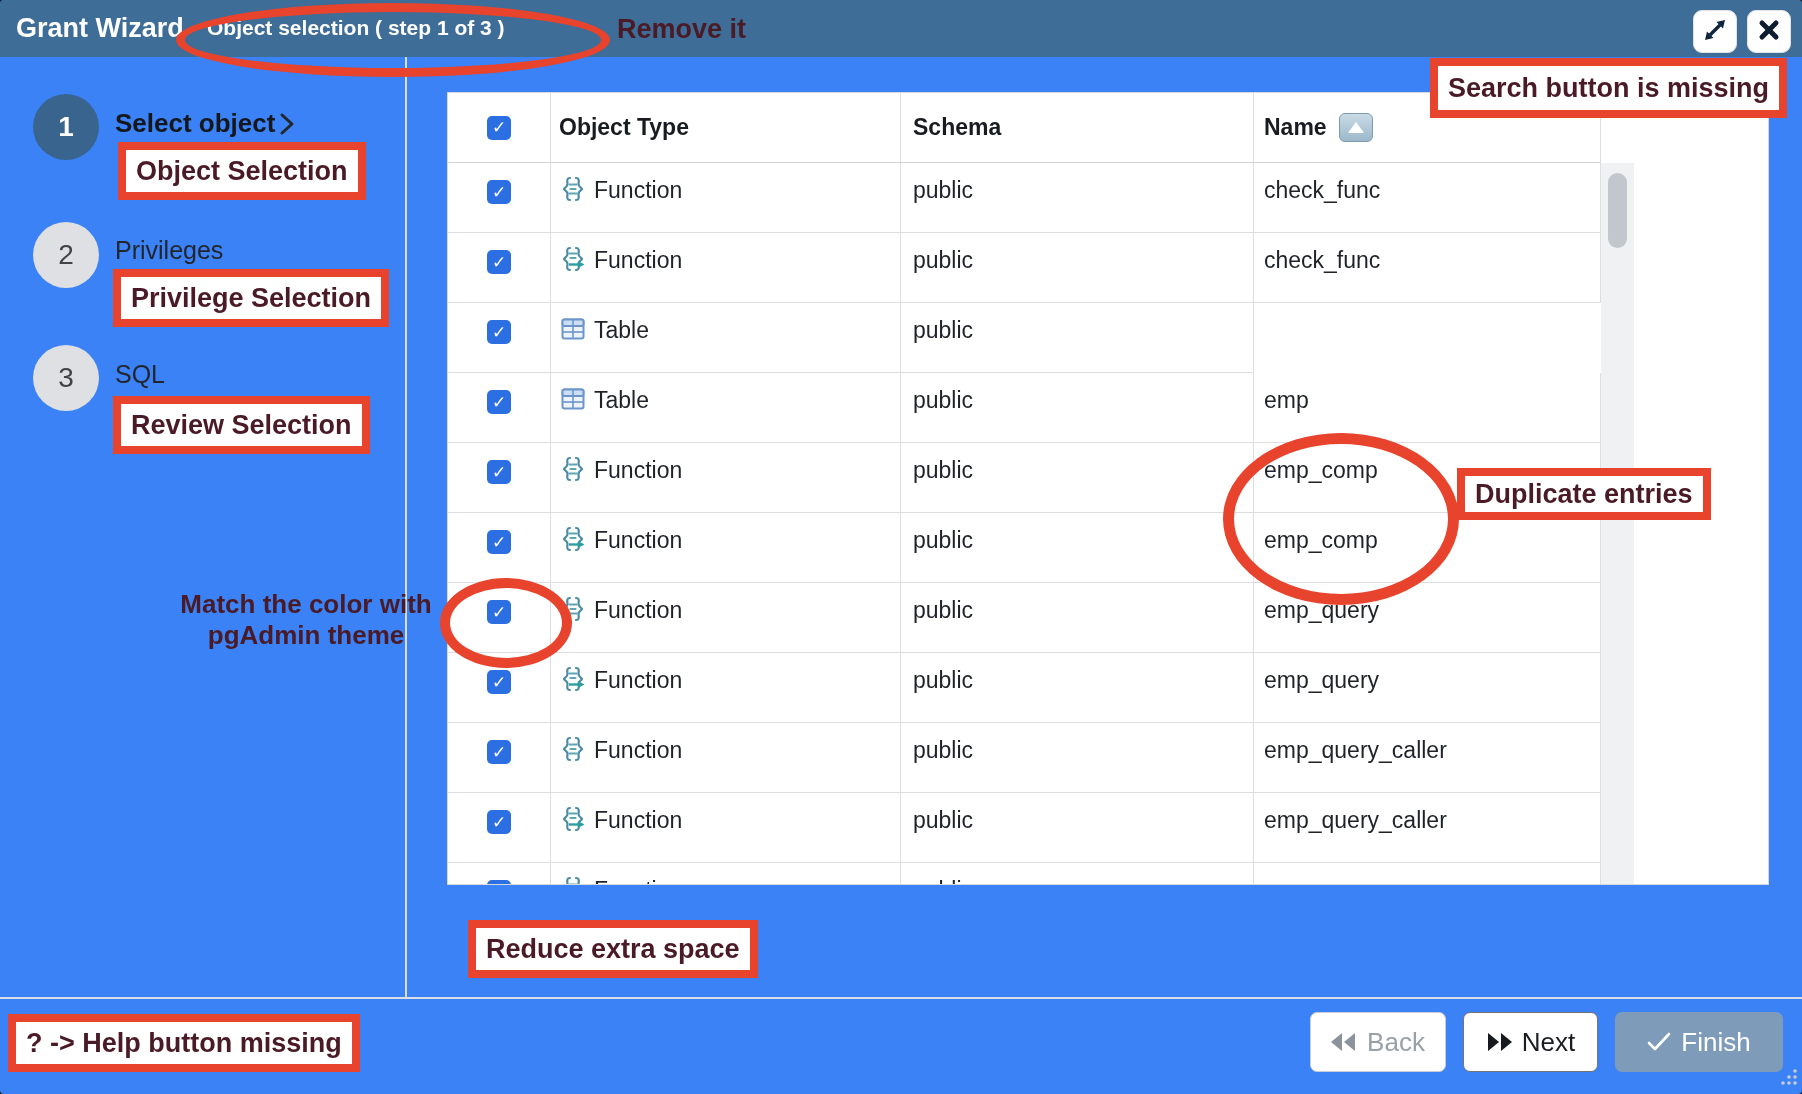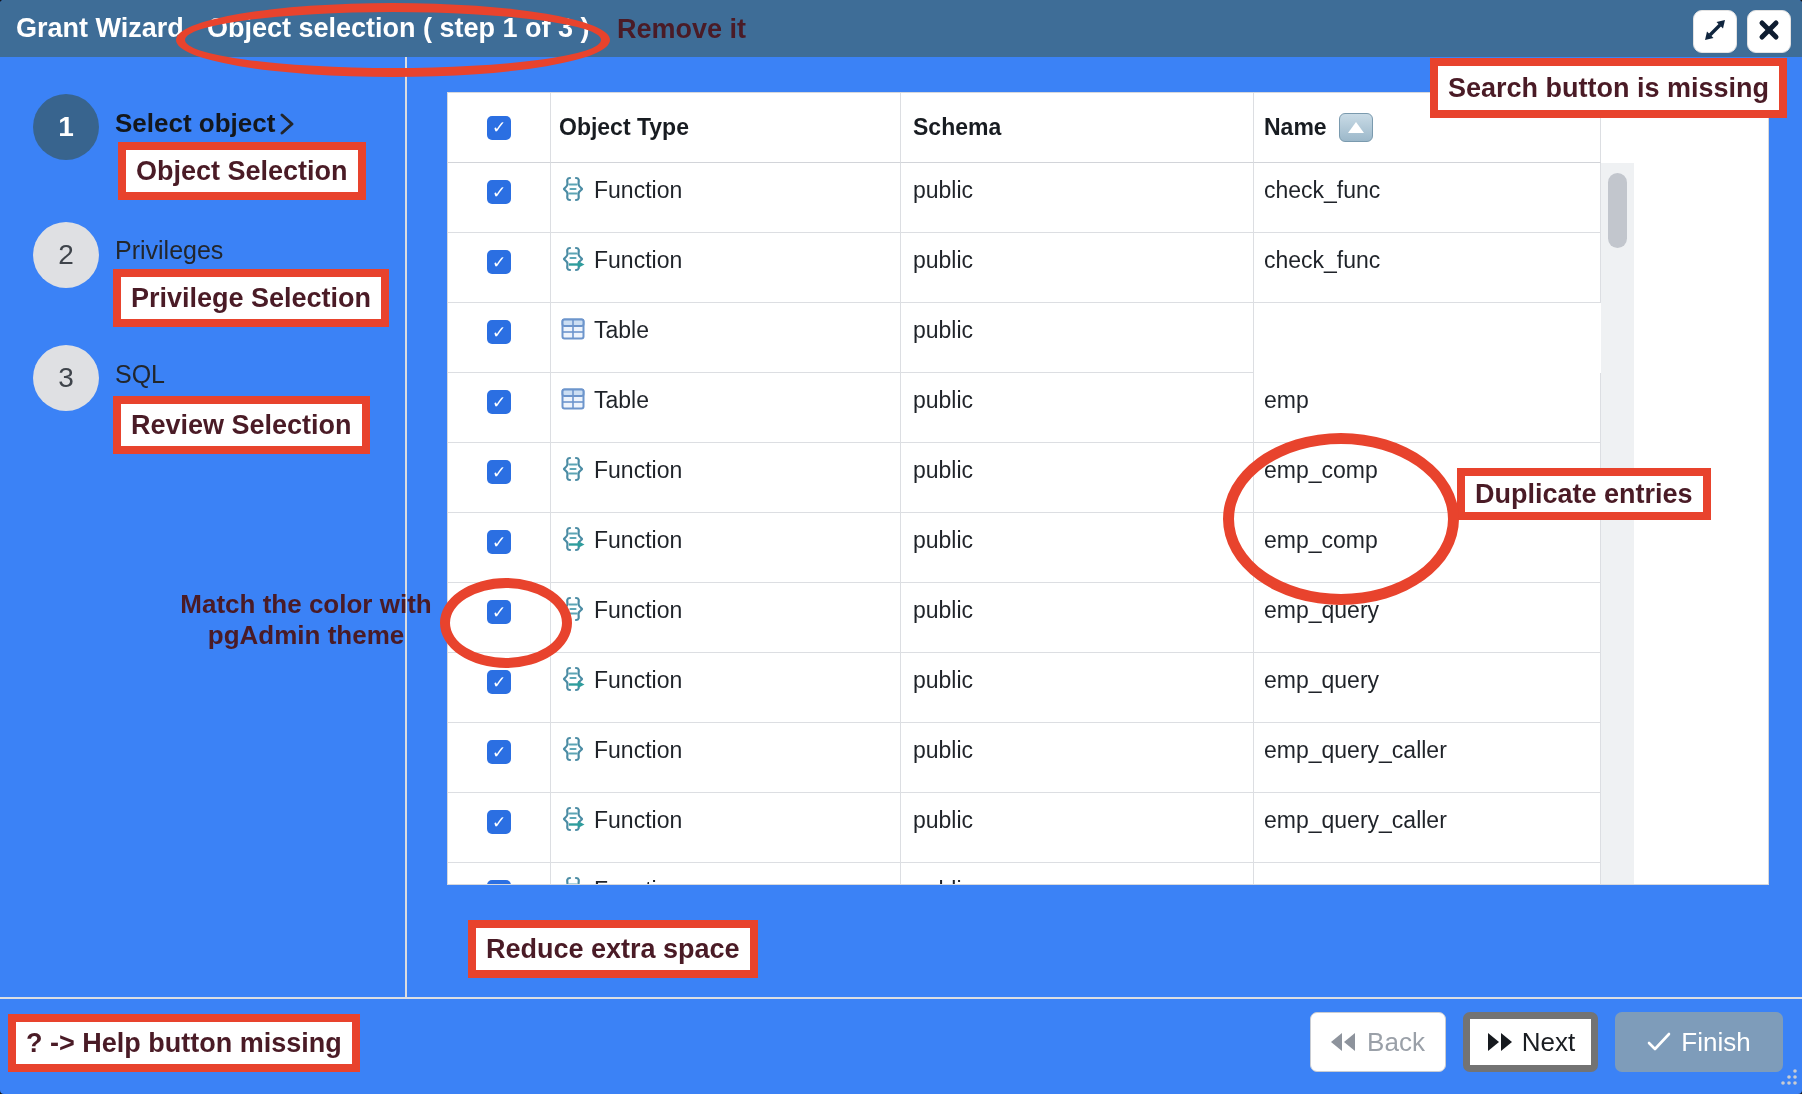--- a/index.html
+++ b/index.html
@@ -5,21 +5,21 @@
   html,body{margin:0;padding:0;background:#161616;}
   body{width:1802px;height:1094px;position:relative;font-family:"Liberation Sans","DejaVu Sans",sans-serif;
        -webkit-font-smoothing:antialiased;}
   .dialog{position:absolute;inset:0;background:#3b82f6;border-radius:4px;overflow:hidden;}
 
   
   .titlebar{position:absolute;left:0;top:0;width:1802px;height:57px;background:var(--c-titlebar,#3e6d97);}
   .titlebar .app-title{position:absolute;left:16px;top:0;height:57px;display:flex;align-items:center;
        color:#fff;font-size:27px;font-weight:bold;}
   .titlebar .step-title{position:absolute;left:207px;top:0;height:56px;display:flex;align-items:center;
-       color:#fff;font-size:27px;font-weight:bold;}
+       color:#fff;font-size:21px;font-weight:bold;}
   .win-btn{position:absolute;top:10px;width:44px;height:43px;background:#fff;border:1px solid #e2e2e2;
        border-radius:9px;display:flex;align-items:center;justify-content:center;cursor:pointer;box-sizing:border-box;}
   .win-btn.expand{left:1693px;}
   .win-btn.close{left:1747px;}
 
   
   .side-divider{position:absolute;left:405px;top:57px;width:2px;height:941px;background:#dbdce0;}
   .step-circle{position:absolute;left:33px;width:66px;height:66px;border-radius:50%;display:flex;
        align-items:center;justify-content:center;font-size:28px;}
   .step-circle.active{background:var(--c-step,#38648e);color:#fff;font-weight:bold;}
@@ -51,21 +51,21 @@
   .sort-tri{width:0;height:0;border-left:8px solid transparent;border-right:8px solid transparent;
        border-bottom:11px solid #fff;}
   .vtrack{position:absolute;left:1153px;top:70px;width:33px;height:722px;background:#eff1f3;}
   .vthumb{position:absolute;left:7px;top:10px;width:19px;height:75px;border-radius:10px;background:#c2c6cd;cursor:pointer;}
 
   
   .foot-divider{position:absolute;left:0;top:997px;width:1802px;height:2px;background:#dcdee2;}
   .btn{position:absolute;top:1012px;height:60px;border-radius:7px;display:flex;align-items:center;
        justify-content:center;gap:10px;font-size:26px;box-sizing:border-box;cursor:pointer;background:#fff;}
   .btn.back{left:1310px;width:136px;border:1px solid #c9ccd2;color:#9aa0a8;}
-  .btn.next{left:1463px;width:135px;border:7px solid #737373;color:#1a1d22;}
+  .btn.next{left:1463px;width:135px;border:1px solid #737373;color:#1a1d22;}
   .btn.finish{left:1615px;width:168px;border:none;background:var(--c-finish,#7e9cba);color:#fff;}
   .grip{position:absolute;right:3px;bottom:3px;}
 
   
   .ann-box{position:absolute;border:8px solid var(--c-red,#e8432d);background:#fff;color:var(--c-maroon,#4a1b26);
        font-size:27px;font-weight:bold;display:inline-flex;align-items:center;padding:0 10px;height:58px;
        box-sizing:border-box;white-space:nowrap;z-index:30;}
   .ann-ellipse{position:absolute;border:10px solid var(--c-red,#e8432d);border-radius:50%;z-index:31;background:transparent;}
   .ann-text{position:absolute;color:var(--c-maroon,#4a1b26);font-weight:bold;z-index:31;}
 </style>

